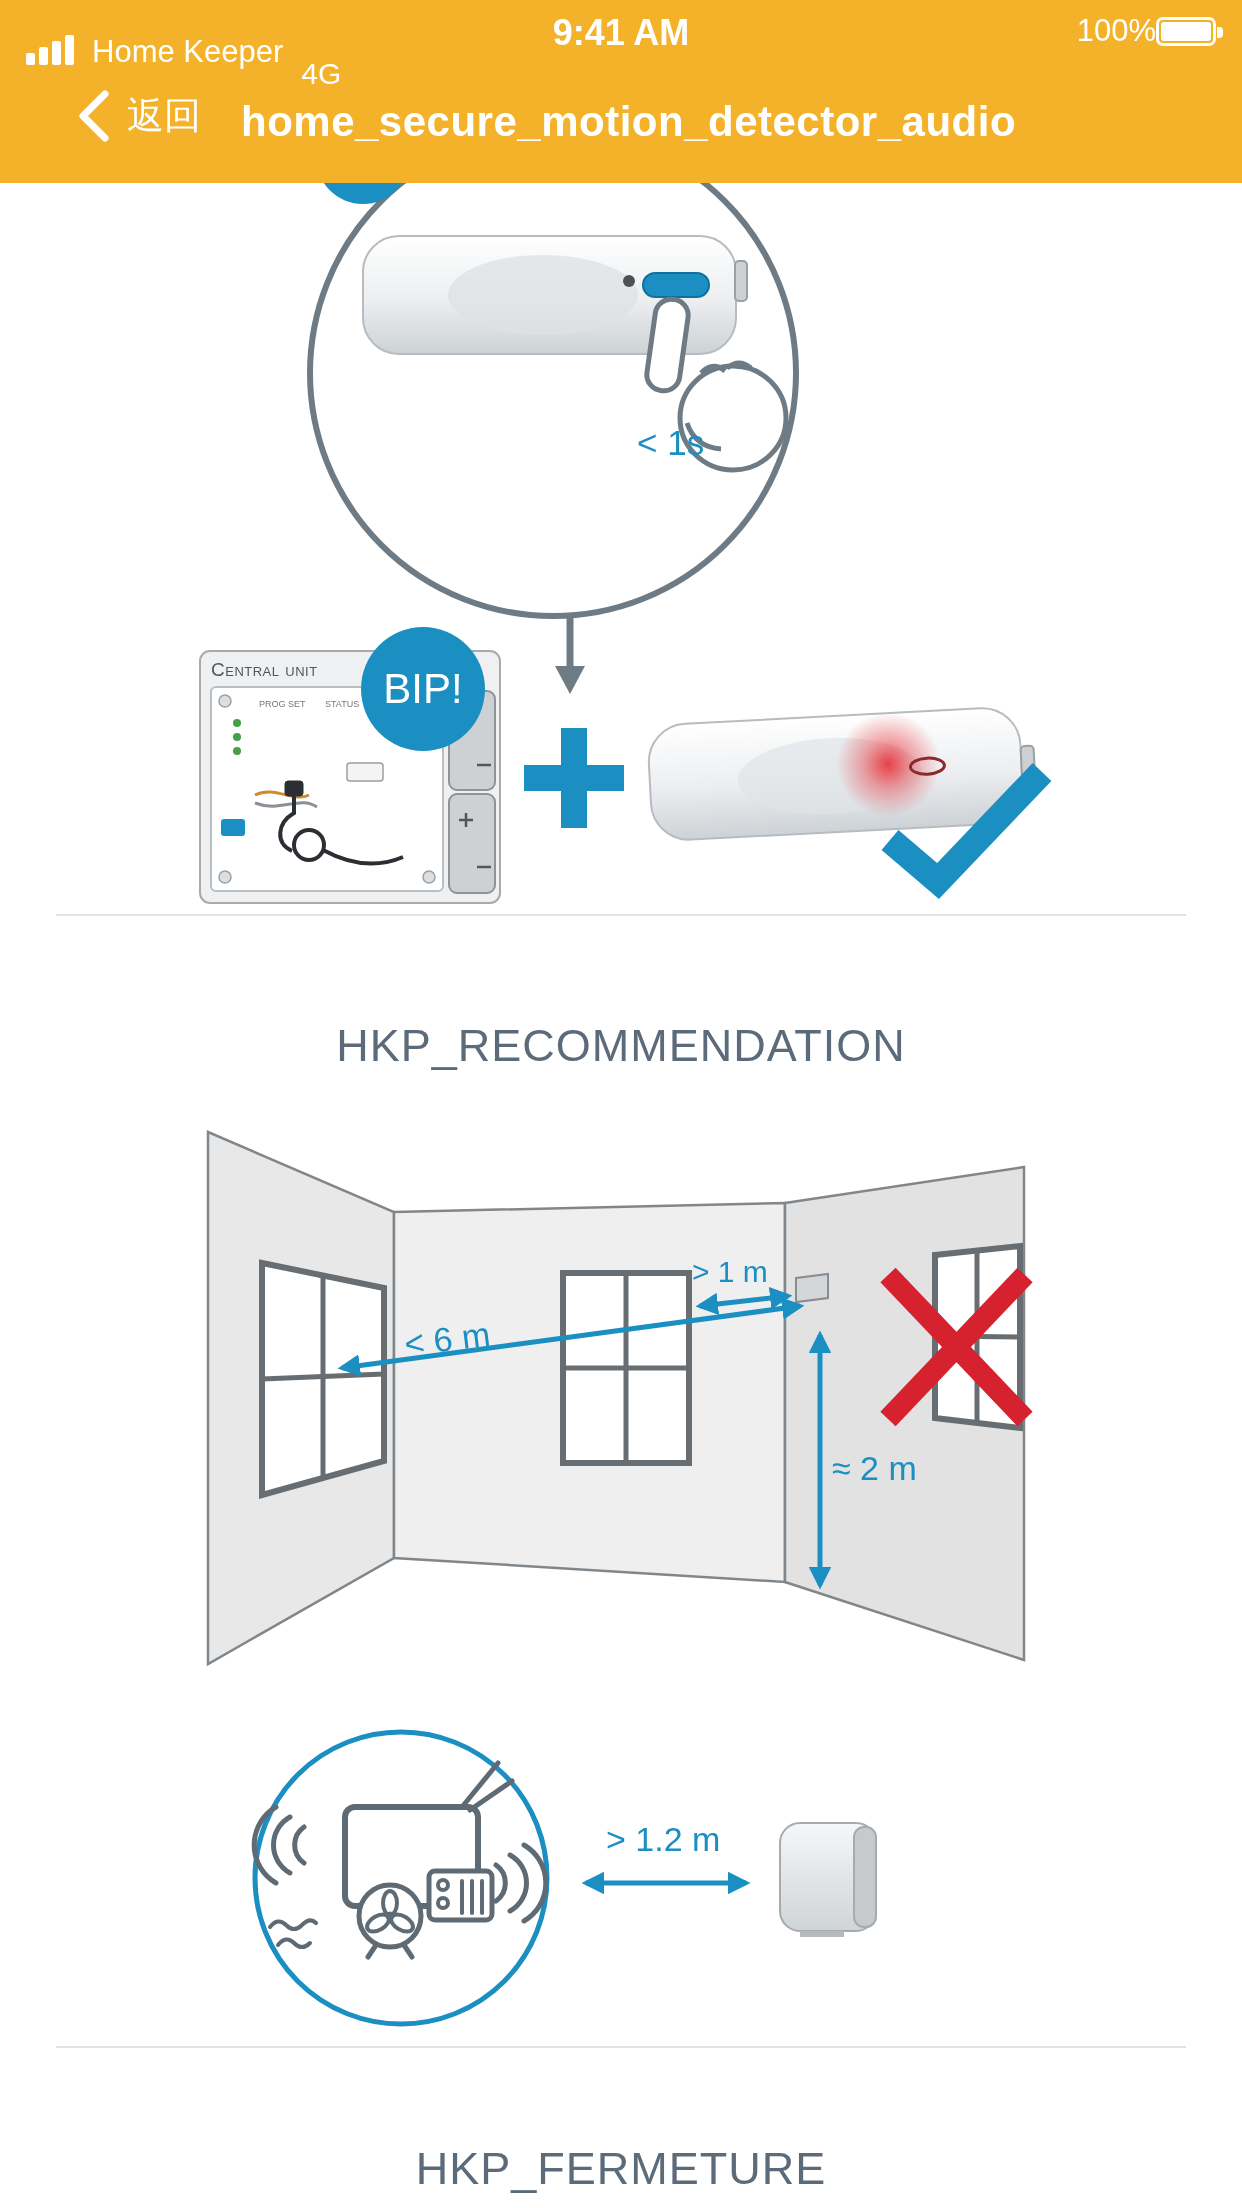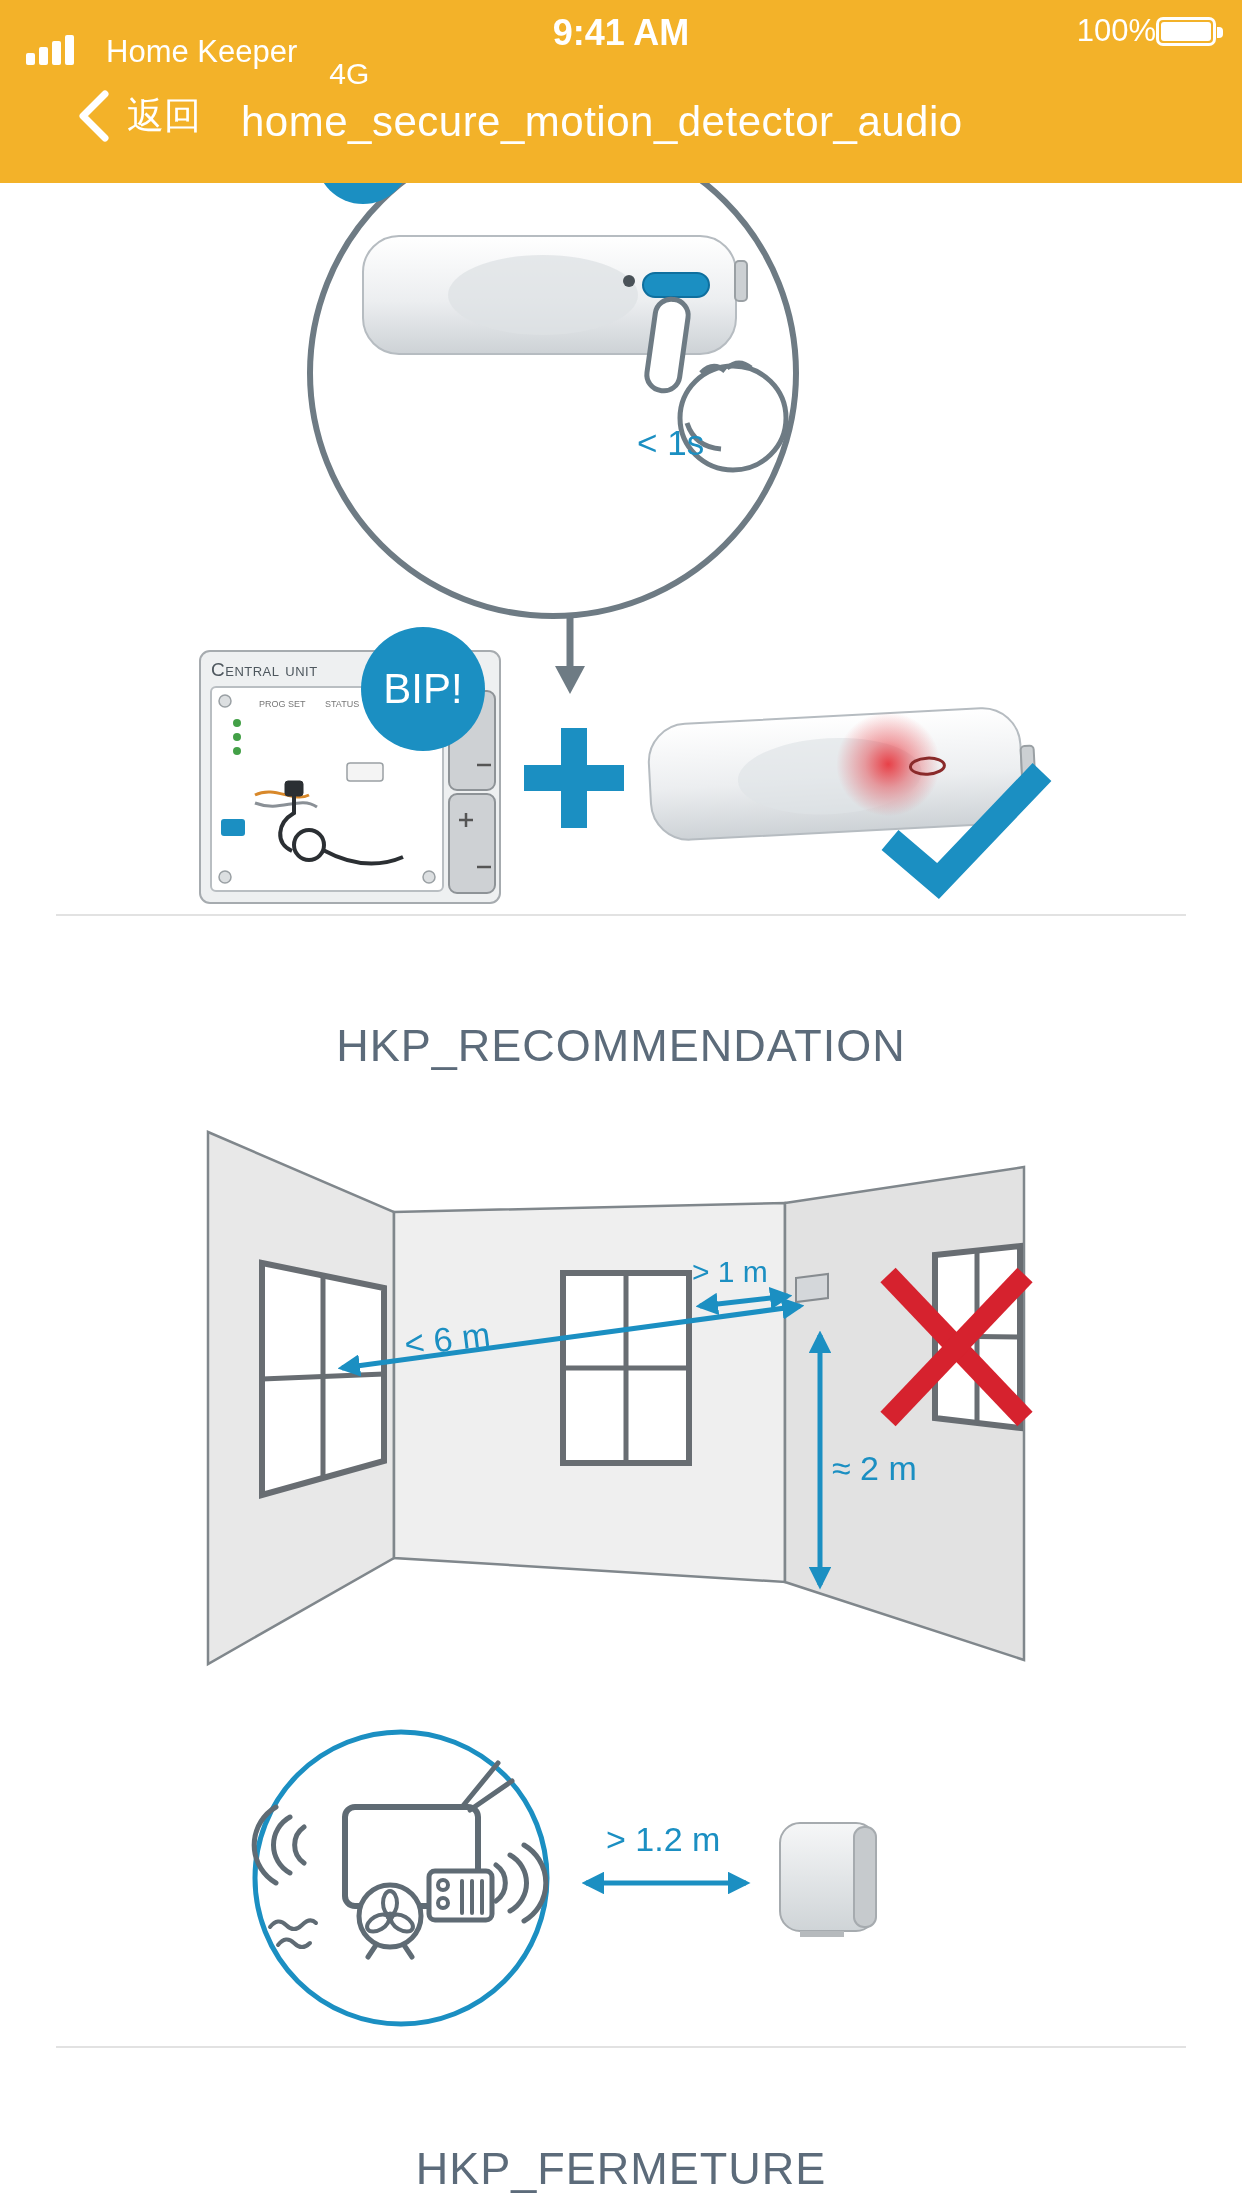--- a/index.html
+++ b/index.html
@@ -3,34 +3,34 @@
 <meta charset="utf-8">
 <style>
   * { margin:0; padding:0; box-sizing:border-box; }
   html,body { background:#ffffff; }
   body { font-family:"Liberation Sans", sans-serif; }
   .page { position:relative; width:1242px; height:2208px; background:#ffffff; overflow:hidden; }
 
   
   .header { position:absolute; top:0; left:0; width:100%; height:183px; background:#f3b229; z-index:10; }
   .statusbar { position:absolute; top:0; left:0; right:0; height:62px; color:#ffffff; }
-  .sb-left { position:absolute; left:26px; top:13px; display:flex; align-items:center; gap:32px; }
+  .sb-left { position:absolute; left:26px; top:13px; display:flex; align-items:center; gap:18px; }
   .bars { display:flex; align-items:flex-end; gap:4px; height:32px; padding-bottom:3px; }
   .bars i { display:block; width:9px; background:#ffffff; border-radius:2px; }
   .carrier { font-size:31px; }
   .network { font-size:30px;margin-top:44px; }
   .sb-time { position:absolute; left:0; right:0; top:12px; text-align:center; font-size:36px; font-weight:700; }
   .sb-right { position:absolute; right:26px; top:13px; display:flex; align-items:center; font-size:31px; }
   .batt { position:relative; width:60px; height:29px; border:3px solid #ffffff; border-radius:7px; }
   .batt i { position:absolute; inset:2px; background:#ffffff; border-radius:3px; }
   .batt::after { content:""; position:absolute; right:-10px; top:7px; width:6px; height:11px; background:#ffffff; border-radius:0 4px 4px 0; }
   .navrow { position:absolute; top:62px; left:0; right:0; height:121px;margin-left:41px; }
   .backbtn { position:absolute; left:34px; top:26px; display:flex; align-items:center; gap:16px; color:#ffffff; cursor:pointer; }
   .backlabel { font-size:37px; }
-  .navtitle { position:absolute; left:200px; top:36px; color:#ffffff; font-size:42px; font-weight:400; letter-spacing:.5px; white-space:nowrap; }
+  .navtitle { position:absolute; left:200px; top:36px; color:#ffffff; font-size:42px; font-weight:700; letter-spacing:.5px; white-space:nowrap; }
   .divider { position:absolute; left:56px; width:1130px; height:2px; background:#e2e2e2; }
   .heading { position:absolute; left:0; width:100%; text-align:center; font-size:45px; font-weight:300; color:#5c6b7a; letter-spacing:1px; line-height:70px;margin-top:16px; }
   .plus { position:absolute; left:524px; top:728px; width:100px; height:100px; }
   .plus i { position:absolute; background:#1b8fc2; }
   .plus .ph { left:0; top:37px; width:100px; height:26px; }
   .plus .pv { left:37px; top:0; width:26px; height:100px; }
   .bip { position:absolute; left:361px; top:627px; width:124px; height:124px; border-radius:50%; background:#1b8fc2;
          color:#ffffff; display:flex; align-items:center; justify-content:center; font-size:42px; z-index:3; }
   svg { position:absolute; overflow:visible; }
   svg text { font-family:"Liberation Sans", sans-serif; }

